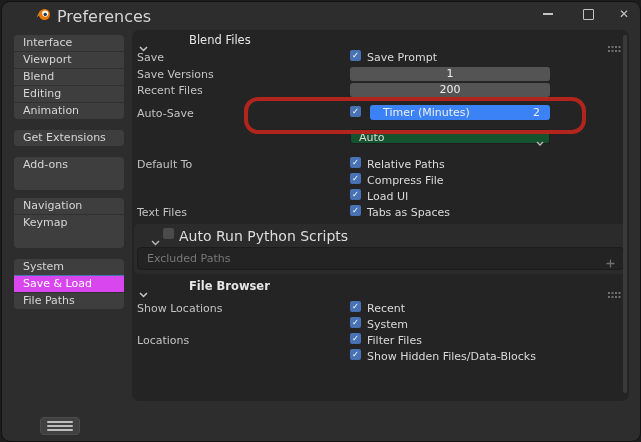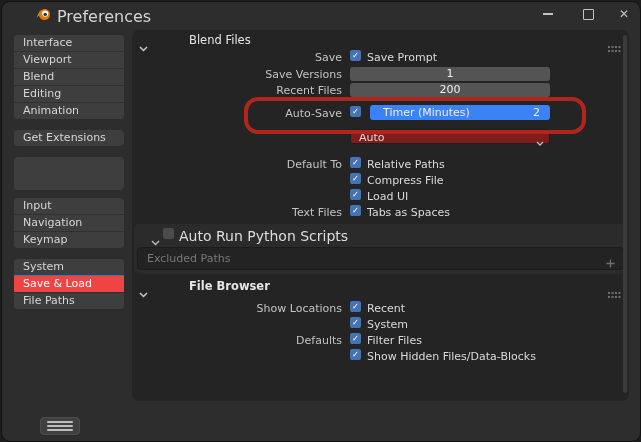--- a/index.html
+++ b/index.html
@@ -11,35 +11,35 @@
   .title{position:absolute;left:55px;top:5px;font-size:16px;color:#d5d5d5;}
   .winbtn{position:absolute;top:0;width:26px;height:24px;display:flex;align-items:center;justify-content:center;}
   .minus-icon{width:10px;height:2px;background:#c4c4c4;display:block;}
   .square-icon{width:9px;height:9px;border:1.5px solid #c4c4c4;border-radius:1px;display:block;}
   .x-icon{color:#c4c4c4;font-size:12px;line-height:12px;}
   .x-icon::before{content:"\2715";}
   
   .sb-group{position:absolute;left:12px;width:110px;background:#3e3e3e;border-radius:4px;overflow:hidden;}
   .sb-item{height:16px;line-height:16px;padding-left:9px;font-size:11px;color:#d6d6d6;border-top:1px solid #303030;cursor:default;}
   .sb-item:first-child{border-top:none;}
-  .sb-item.active{background:#ef4444;color:#ffffff;border-top-color:#4772b3;}
+  .sb-item.active{background:#d946ef;color:#ffffff;border-top-color:#4772b3;}
   
   .panel{position:absolute;left:130px;top:28px;width:497px;height:371px;background:#242424;border-radius:7px;}
   .phead{position:absolute;font-size:11.5px;color:#e6e6e6;margin-left:36px;}
-  .rlabel{position:absolute;left:5px;width:205px;text-align:right;font-size:11px;color:#c3c3c3;}
+  .rlabel{position:absolute;left:5px;width:205px;text-align:left;font-size:11px;color:#c3c3c3;}
   .opt{position:absolute;font-size:11px;color:#dadada;}
   .cb{position:absolute;width:11px;height:11px;border-radius:2px;background:#4772b3;}
   .cb::after{content:"\2713";display:block;color:#fff;font-size:8.5px;line-height:11px;text-align:center;font-weight:bold;}
   .cb.off{background:#4b4b4b;}
   .cb.off::after{content:"";}
   .numfield{position:absolute;left:218px;width:200px;height:14px;background:#545454;border-radius:3px;font-size:11px;color:#efefef;text-align:center;line-height:14px;}
   .timerfield{position:absolute;left:238px;width:180px;height:15px;background:#3b82f6;border-radius:3px;font-size:11px;color:#efefef;line-height:15px;}
   .timerfield .tl{position:absolute;left:13px;}
   .timerfield .tv{position:absolute;right:10px;}
-  .dropdown{position:absolute;left:218px;width:200px;height:15px;background:#7f1d1d;border:1px solid #1e1e1e;border-radius:3px;font-size:11px;color:#dcdcdc;line-height:15px;box-sizing:border-box;}
+  .dropdown{position:absolute;left:218px;width:200px;height:15px;background:#14532d;border:1px solid #1e1e1e;border-radius:3px;font-size:11px;color:#dcdcdc;line-height:15px;box-sizing:border-box;}
   .dropdown .dl{position:absolute;left:8px;}
   .dropdown .dchev{position:absolute;right:5px;top:5px;}
   .chev{position:absolute;}
   .subpanel{position:absolute;left:2px;top:194px;width:493px;height:50px;background:#2b2b2b;border-radius:5px;}
   .subhead-label{position:absolute;left:45px;top:4px;font-size:14px;color:#dedede;}
   .pathinput{position:absolute;left:3px;top:23px;width:487px;height:23px;background:#232323;border:1px solid #1c1c1c;border-radius:4px;box-sizing:border-box;}
   .pathinput .ph{position:absolute;left:9px;top:4px;font-size:11px;color:#787878;}
   .grip{position:absolute;}
   .scrollbar{position:absolute;right:2px;top:5px;width:4px;height:358px;background:#3a3a3a;border-radius:2px;}
   
@@ -79,23 +79,23 @@
       <div class="sb-item">Interface</div>
       <div class="sb-item">Viewport</div>
       <div class="sb-item">Blend</div>
       <div class="sb-item">Editing</div>
       <div class="sb-item">Animation</div>
     </div>
     <div class="sb-group" style="top:128px;height:16px;">
       <div class="sb-item">Get Extensions</div>
     </div>
     <div class="sb-group" style="top:155px;height:33px;">
+      <div class="sb-item">Add-ons</div>
     </div>
     <div class="sb-group" style="top:196px;height:50px;">
-      <div class="sb-item">Input</div>
       <div class="sb-item">Navigation</div>
       <div class="sb-item">Keymap</div>
     </div>
     <div class="sb-group" style="top:257px;height:50px;">
       <div class="sb-item">System</div>
       <div class="sb-item active">Save &amp; Load</div>
       <div class="sb-item">File Paths</div>
     </div>
 
     <div class="panel">
@@ -200,21 +200,21 @@
             </g>
         </svg>
       </span>
 
       <span class="rlabel" style="top:272px;">Show Locations</span>
       <span class="cb" style="left:218px;top:271px;"></span>
       <span class="opt" style="left:235px;top:272px;">Recent</span>
       <span class="cb" style="left:218px;top:287px;"></span>
       <span class="opt" style="left:235px;top:288px;">System</span>
 
-      <span class="rlabel" style="top:304px;">Defaults</span>
+      <span class="rlabel" style="top:304px;">Locations</span>
       <span class="cb" style="left:218px;top:303px;"></span>
       <span class="opt" style="left:235px;top:304px;">Filter Files</span>
       <span class="cb" style="left:218px;top:319px;"></span>
       <span class="opt" style="left:235px;top:320px;">Show Hidden Files/Data-Blocks</span>
 
       <div class="scrollbar"></div>
     </div>
 
     <div class="annotation"></div>
 

